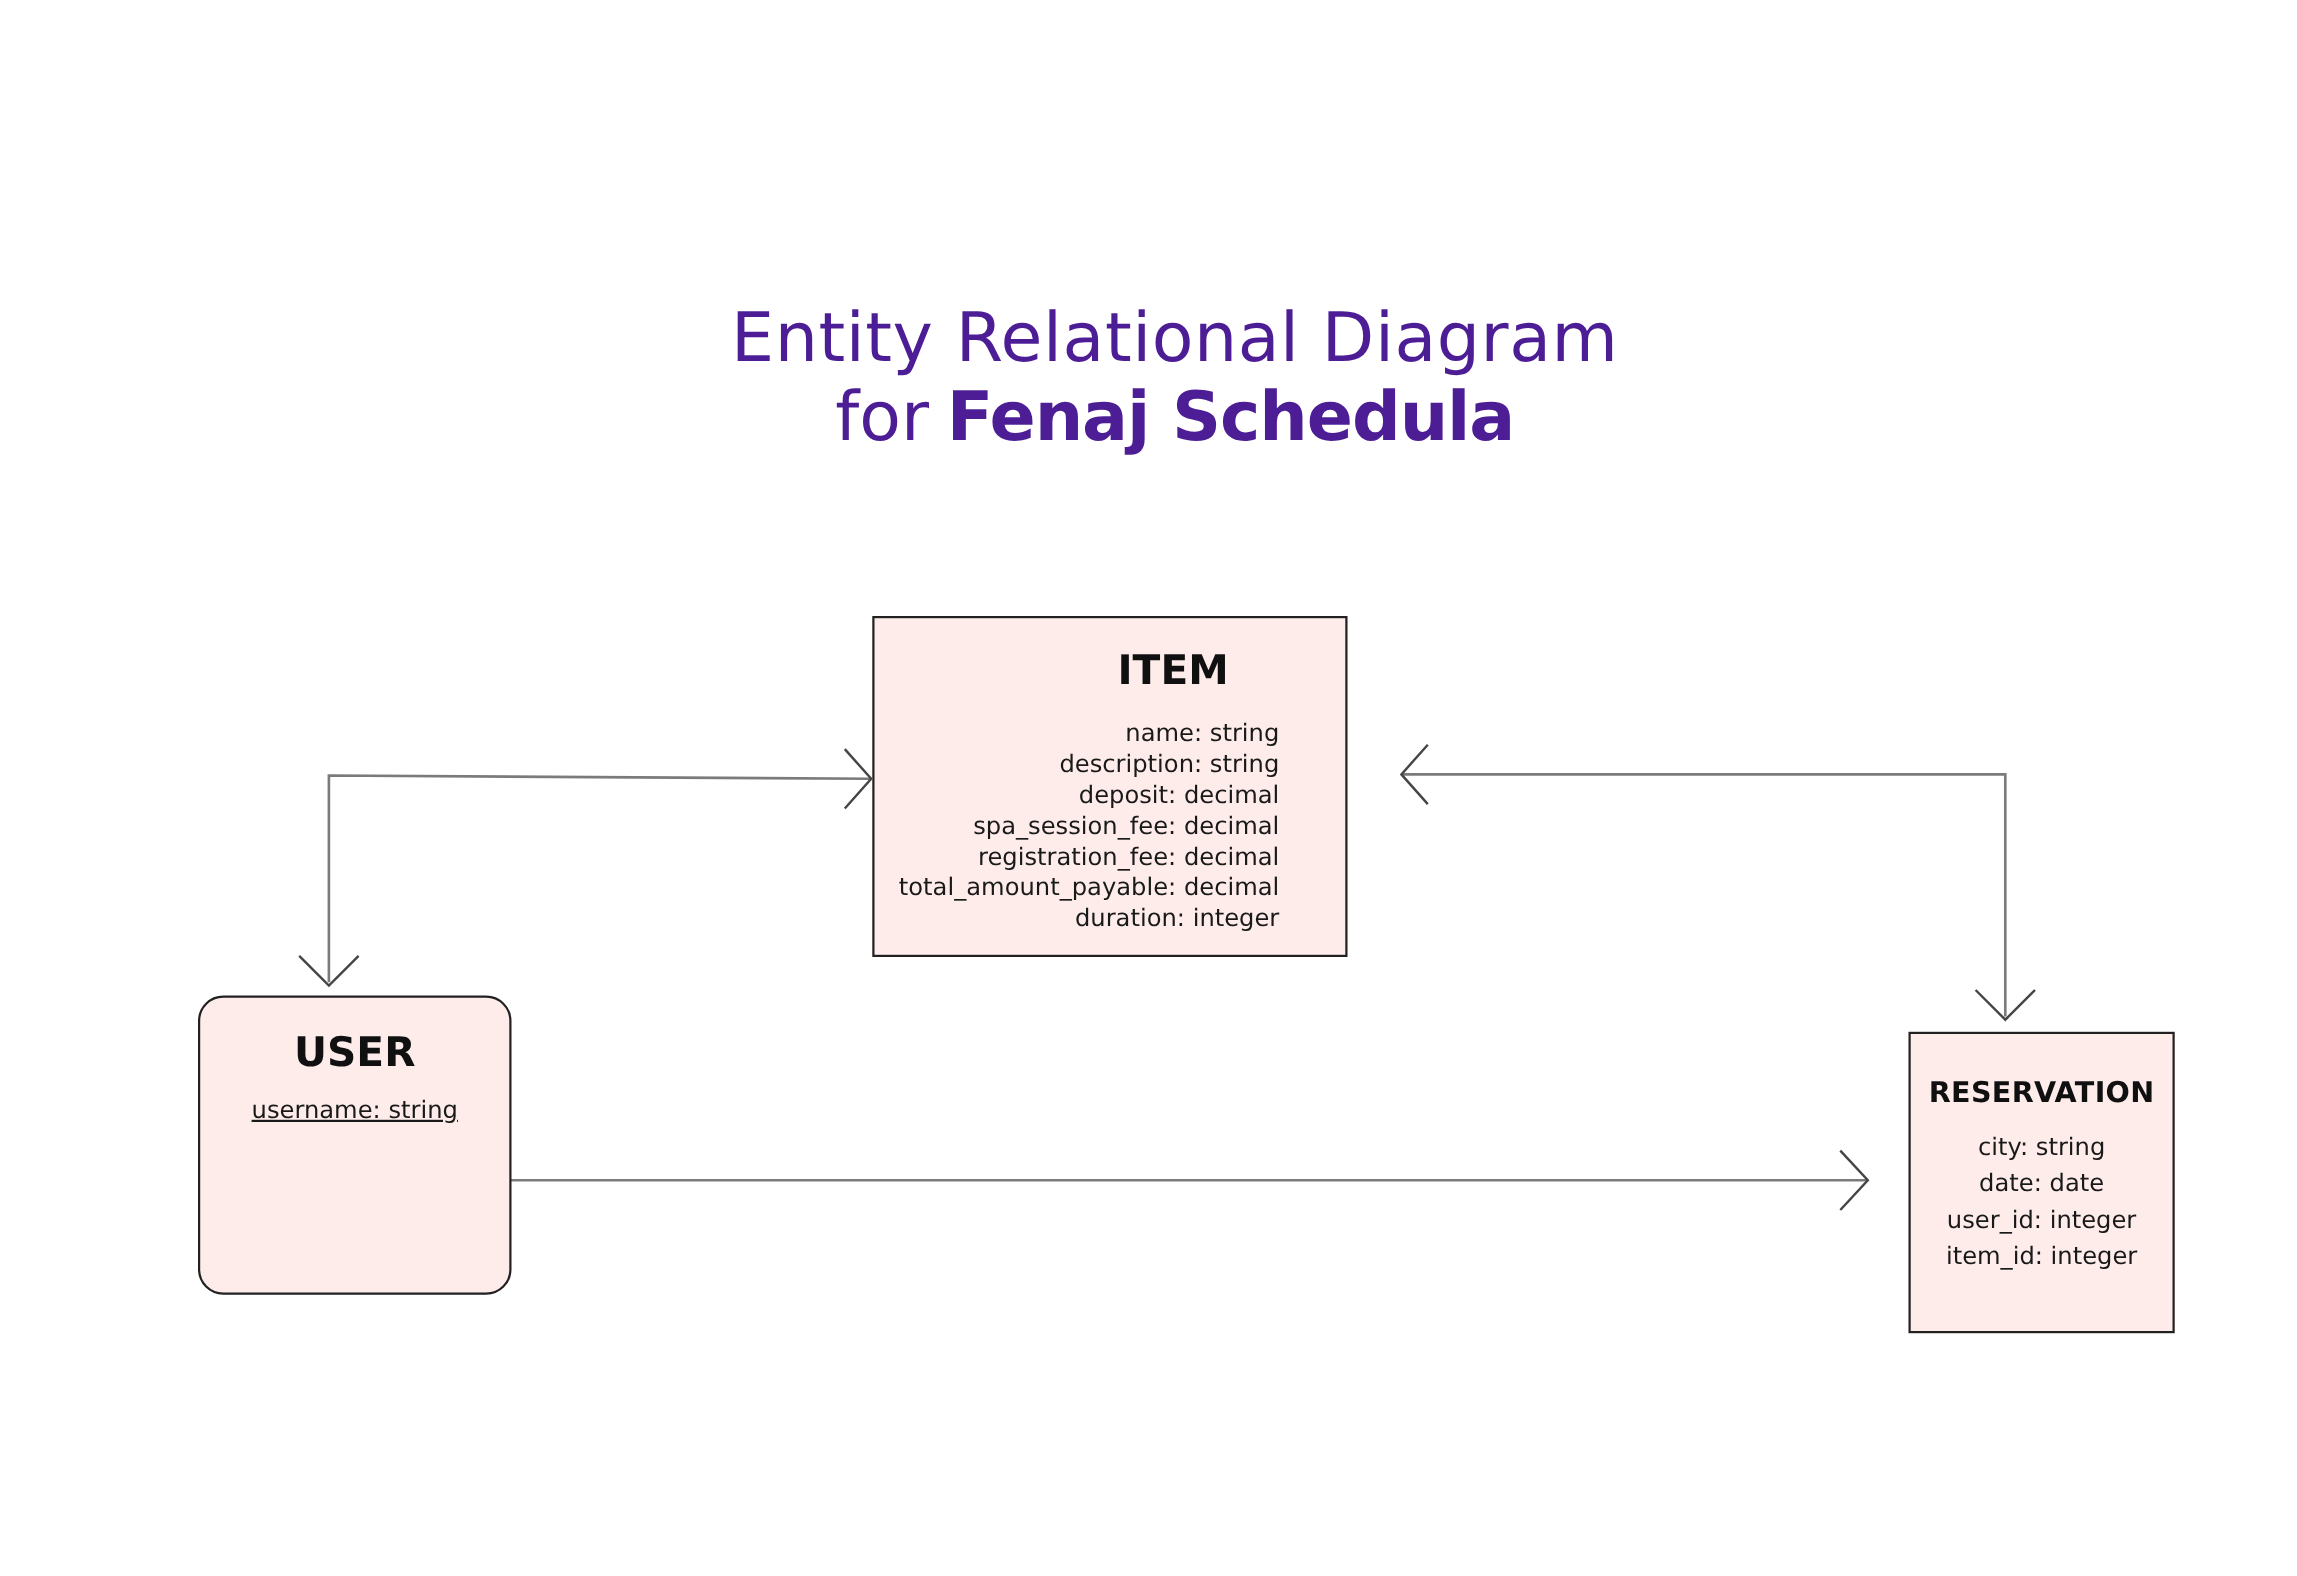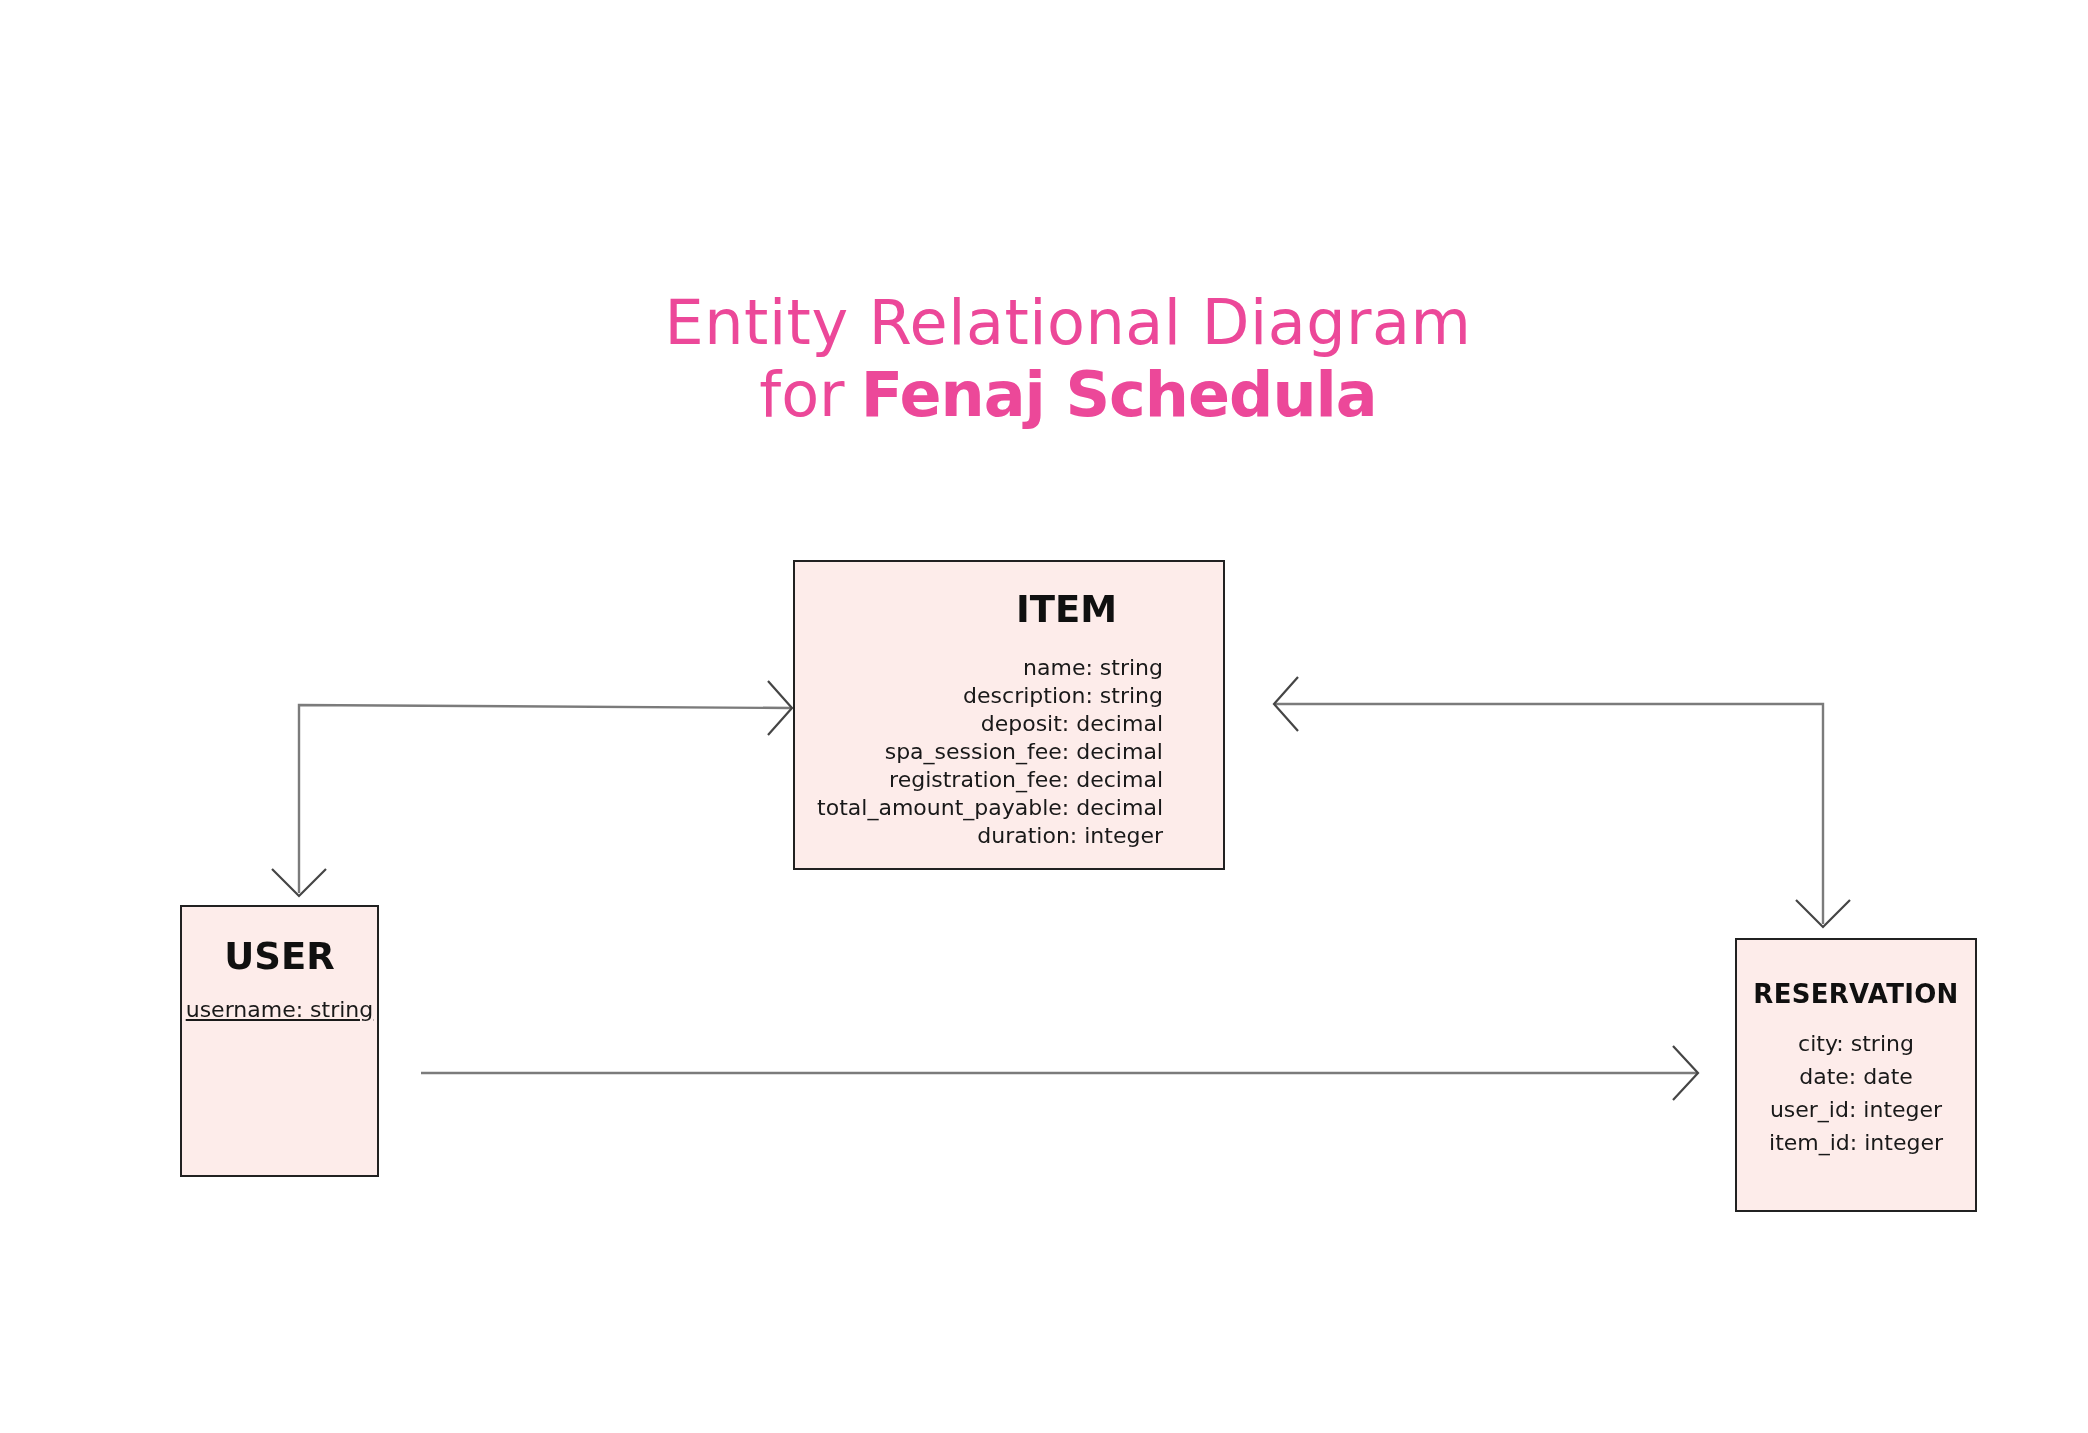--- a/index.html
+++ b/index.html
@@ -10,24 +10,24 @@
     background: #ffffff;
     overflow: hidden;
     font-family: "DejaVu Sans", "Liberation Sans", sans-serif;
     color: #161616;
   }
 
   
   .diagram-title {
     position: absolute;
     left: 645px;
-    top: 287px;
+    top: 271px;
     width: 846px;
     text-align: center;
-    color: #ec4899;
+    color: #4c1d95;
   }
   .title-line1 {
     font-size: 62px;
     font-weight: 400;
     line-height: 72px;
     letter-spacing: 0.5px;
     white-space: nowrap;
   }
   .title-line2 {
     font-size: 62px;
@@ -55,21 +55,21 @@
     font-size: 22px;
     line-height: 28px;
     color: #191919;
   }
   .attr-row { white-space: nowrap; }
 
   #entity-item { left: 793px; top: 560px; width: 432px; height: 310px; }
   #entity-item .entity-title { margin: 26px 106px 0 auto; width: fit-content; }
   #entity-item .attrs { margin-top: 22px; text-align: right; padding-right: 60px; }
 
-  #entity-user { left: 180px; top: 905px; width: 199px; height: 272px; }
+  #entity-user { left: 180px; top: 905px; width: 285px; height: 272px; border-radius: 23px; }
   #entity-user .entity-title { margin-top: 28px; text-align: center; }
   #entity-user .attrs { margin-top: 17px; text-align: center; text-decoration: underline; }
 
   #entity-reservation { left: 1703px; top: 938px; width: 242px; height: 274px; margin-left: 32px; }
   #entity-reservation .entity-title {
     margin-top: 38px;
     text-align: center;
     font-size: 26px;
     line-height: 32px;
     letter-spacing: 0.3px;

